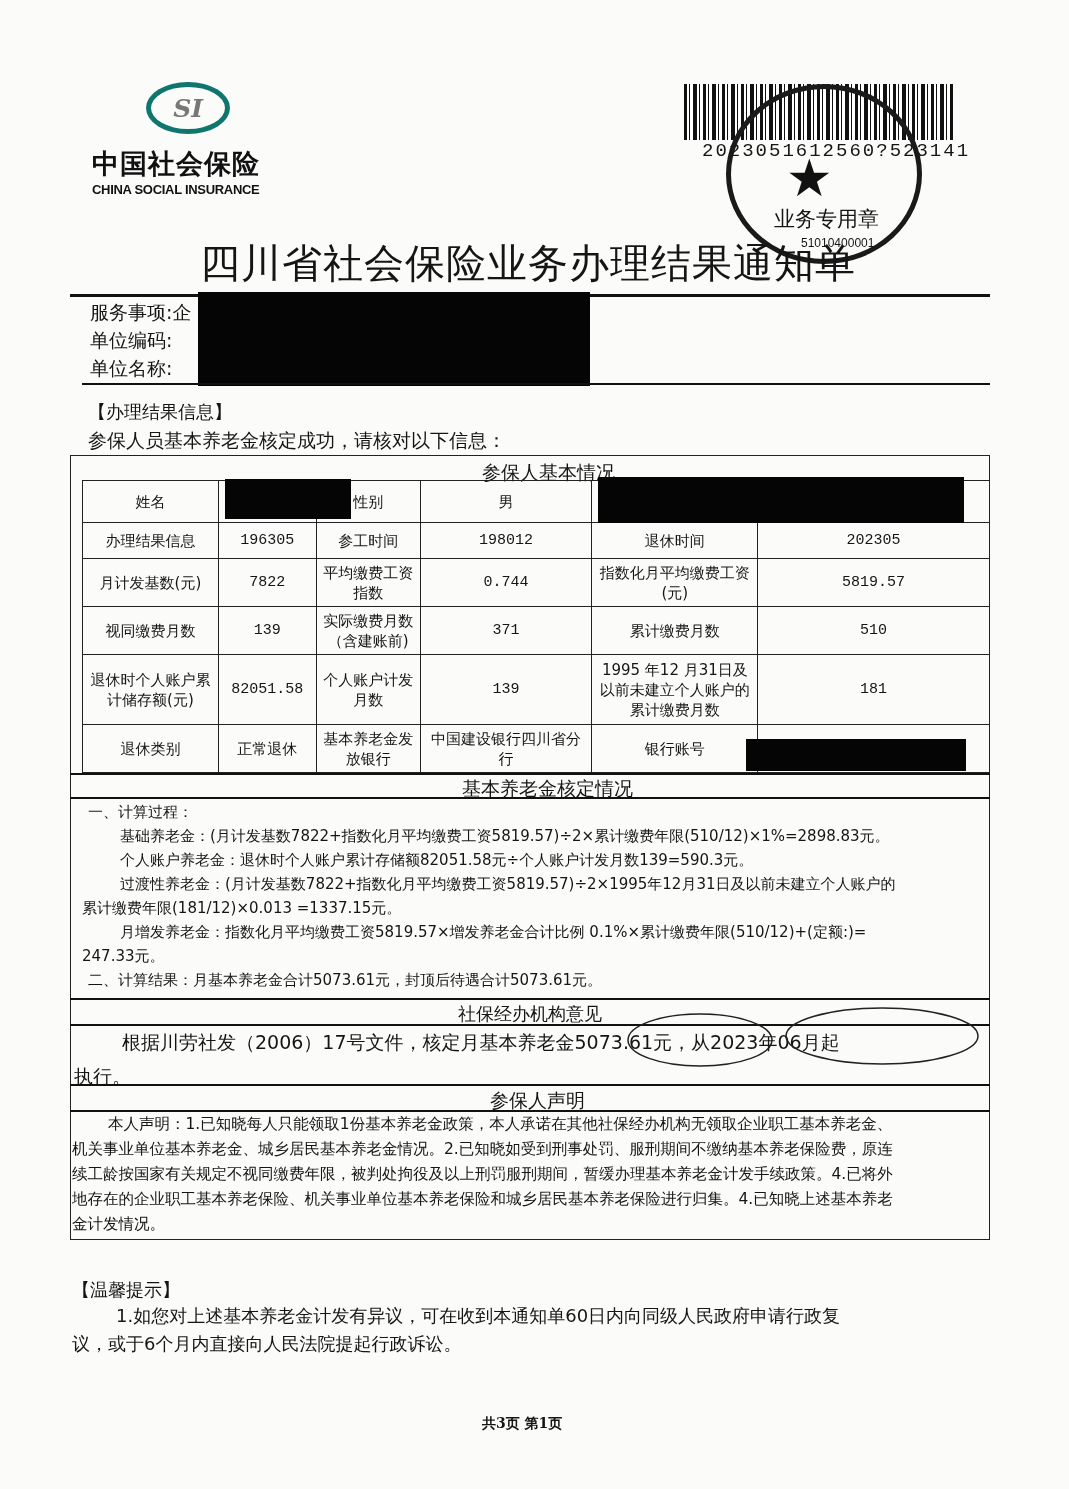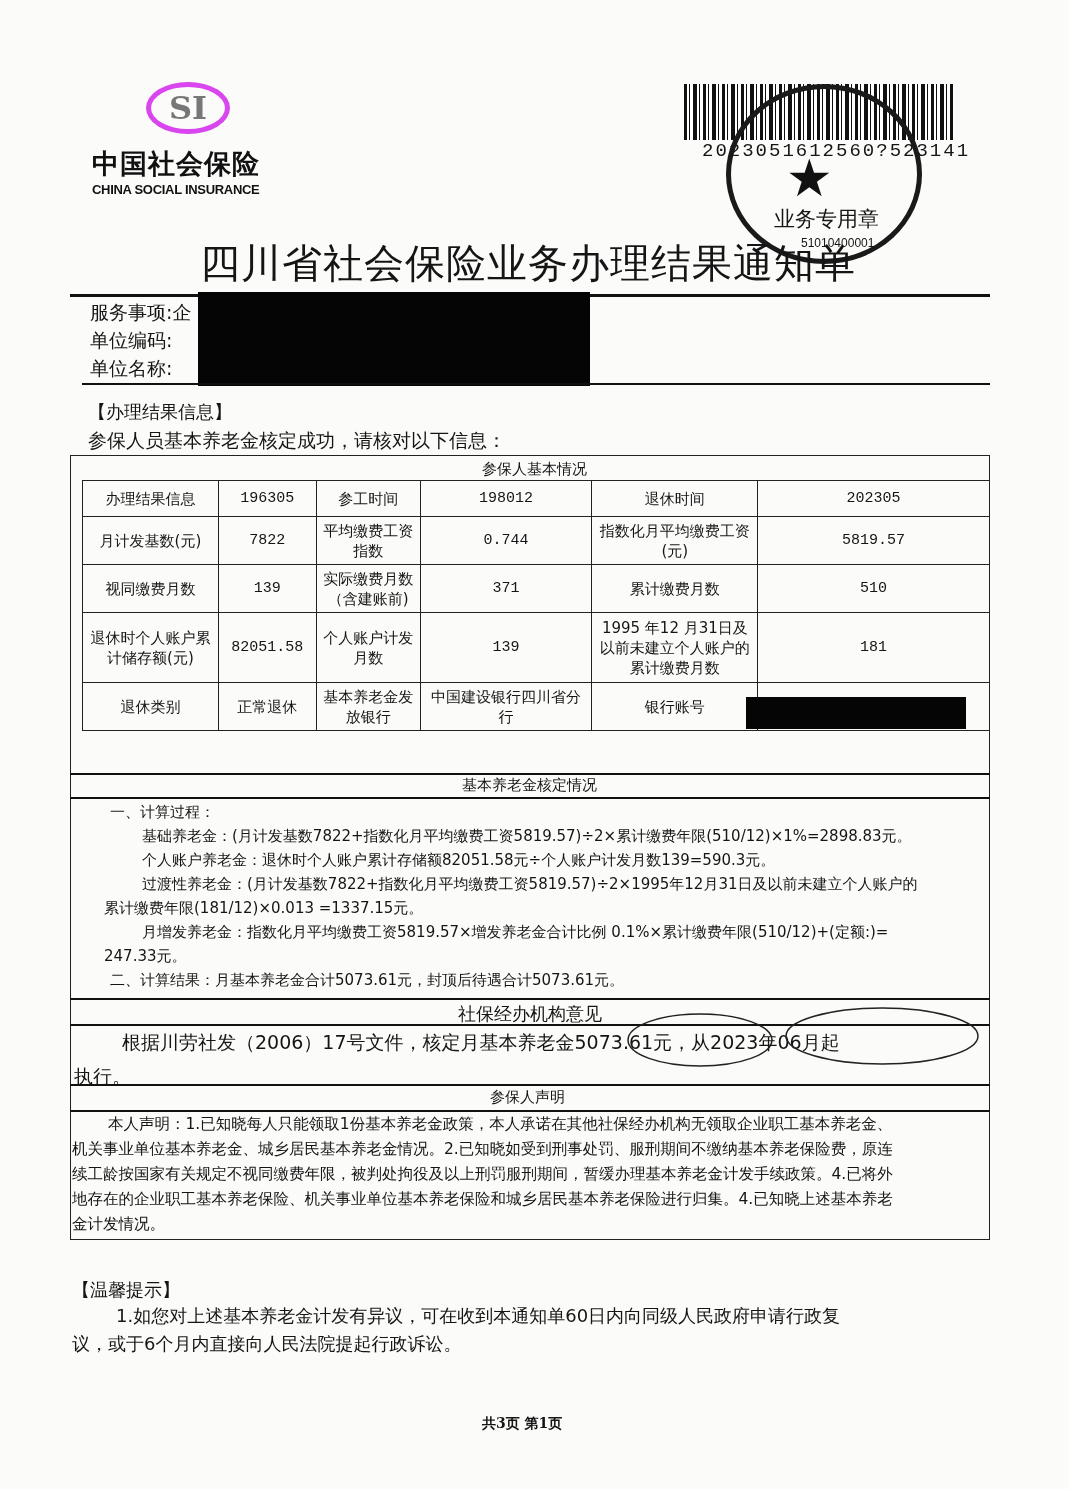--- a/index.html
+++ b/index.html
@@ -1,45 +1,45 @@
 <!DOCTYPE html>
 <html><head>
 <meta charset="utf-8">
 <style>
   html,body{margin:0;padding:0;}
   body{width:1069px;height:1489px;background:#fbfbfa;position:relative;overflow:hidden;
        font-family:"DejaVu Serif","Liberation Serif",serif;color:#151515;}
   .abs{position:absolute;}
-  .logo-oval{left:146px;top:82px;width:84px;height:52px;border:5px solid #d946ef;border-radius:50%;
+  .logo-oval{left:146px;top:82px;width:84px;height:52px;border:5px solid #0f766e;border-radius:50%;
        box-sizing:border-box;display:flex;align-items:center;justify-content:center;
-       font-family:"DejaVu Serif",serif;font-weight:bold;font-size:32px;color:#777;}
+       font-family:"DejaVu Serif",serif;font-style:italic;font-weight:bold;font-size:25px;color:#777;}
   .logo-cn{left:92px;top:146px;font-family:"DejaVu Sans",sans-serif;font-weight:bold;font-size:27px;letter-spacing:1px;color:#111;}
   .logo-en{left:92px;top:182px;font-family:"Liberation Sans",sans-serif;font-weight:bold;font-size:13px;letter-spacing:-0.3px;color:#111;}
   .barcode{left:684px;top:84px;width:270px;height:56px;
        background:repeating-linear-gradient(90deg,#111 0 3px,#fff 3px 5px,#111 5px 6px,#fff 6px 9px,#111 9px 13px,#fff 13px 15px,#111 15px 16px,#fff 16px 19px);}
   .barcode-num{left:702px;top:140px;font-family:"Liberation Mono",monospace;font-size:19px;letter-spacing:2px;}
   .seal{left:726px;top:84px;width:196px;height:180px;border:5px solid #1a1a1a;border-radius:50%;box-sizing:border-box;}
   .seal-star{left:786px;top:152px;font-size:52px;line-height:52px;color:#111;}
   .seal-text{left:774px;top:205px;font-family:"DejaVu Sans",sans-serif;font-size:21px;}
   .seal-code{left:776px;top:236px;font-family:"Liberation Sans",sans-serif;font-size:12px;margin-left:25px;}
   .title{left:200px;top:236px;font-family:"DejaVu Sans",sans-serif;font-size:40px;letter-spacing:1px;font-weight:normal;}
   .hr{background:#111;}
   .meta{left:90px;font-family:"DejaVu Sans",sans-serif;font-size:19px;}
   .redact{background:#050505;}
   .sec{left:88px;font-family:"DejaVu Sans",sans-serif;font-size:18px;}
   table.grid{position:absolute;left:82px;top:460px;width:908px;border-collapse:collapse;font-family:"DejaVu Sans",sans-serif;font-size:15px;}
   table.grid td{border:1.5px solid #222;text-align:center;vertical-align:middle;padding:0 4px;line-height:20px;}
   td.mono{font-family:"Liberation Mono","DejaVu Sans Mono",monospace;font-size:15px;}
   .outer{left:70px;top:455px;width:920px;height:785px;border:1.5px solid #222;box-sizing:border-box;}
-  .calc{left:82px;width:906px;font-family:"DejaVu Sans",sans-serif;font-size:15px;line-height:24px;margin-left:22px;}
+  .calc{left:82px;width:906px;font-family:"DejaVu Sans",sans-serif;font-size:15px;line-height:24px;}
   .opinion{font-family:"DejaVu Sans",sans-serif;font-size:19px;}
   .decl{left:72px;width:914px;font-family:"DejaVu Sans",sans-serif;font-size:15.5px;line-height:25px;}
   .tip{font-family:"DejaVu Sans",sans-serif;font-size:18px;}
   .footer{left:482px;top:1415px;font-family:"DejaVu Serif",serif;font-size:14px;font-weight:bold;text-align:center;}
-  .hdrcell{position:absolute;font-family:Liberation Sans, sans-serif;font-size:15px;}
+  .hdrcell{position:absolute;font-family:Liberation Sans, sans-serif;font-size:19px;}
 </style>
 </head>
 <body>
 
 <div class="abs logo-oval">
     <span>SI</span>
   </div>
 <div class="abs logo-cn">中国社会保险</div>
 <div class="abs logo-en">CHINA SOCIAL INSURANCE</div>
 
@@ -68,20 +68,31 @@
 <table class="grid" style="top:480px;">
   <colgroup>
       <col style="width:136px">
       <col style="width:98px">
       <col style="width:104px">
       <col style="width:172px">
       <col style="width:166px">
       <col style="width:232px">
     </colgroup>
   <tbody>
+      <tr style="height:42px">
+    <td>姓名</td>
+    <td style="position:relative">
+          <div class="redact" style="position:absolute;left:6px;top:-2px;width:126px;height:40px;"></div>
+        </td>
+    <td>性别</td>
+    <td>男</td>
+    <td colspan="2" style="position:relative">
+          <div class="redact" style="position:absolute;left:6px;top:-4px;width:366px;height:46px;"></div>
+        </td>
+  </tr>
   <tr style="height:36px">
     <td>办理结果信息</td>
     <td class="mono">196305</td>
     <td>参工时间</td>
     <td class="mono">198012</td>
     <td>退休时间</td>
     <td class="mono">202305</td>
   </tr>
   <tr style="height:48px">
     <td>月计发基数(元)</td>

